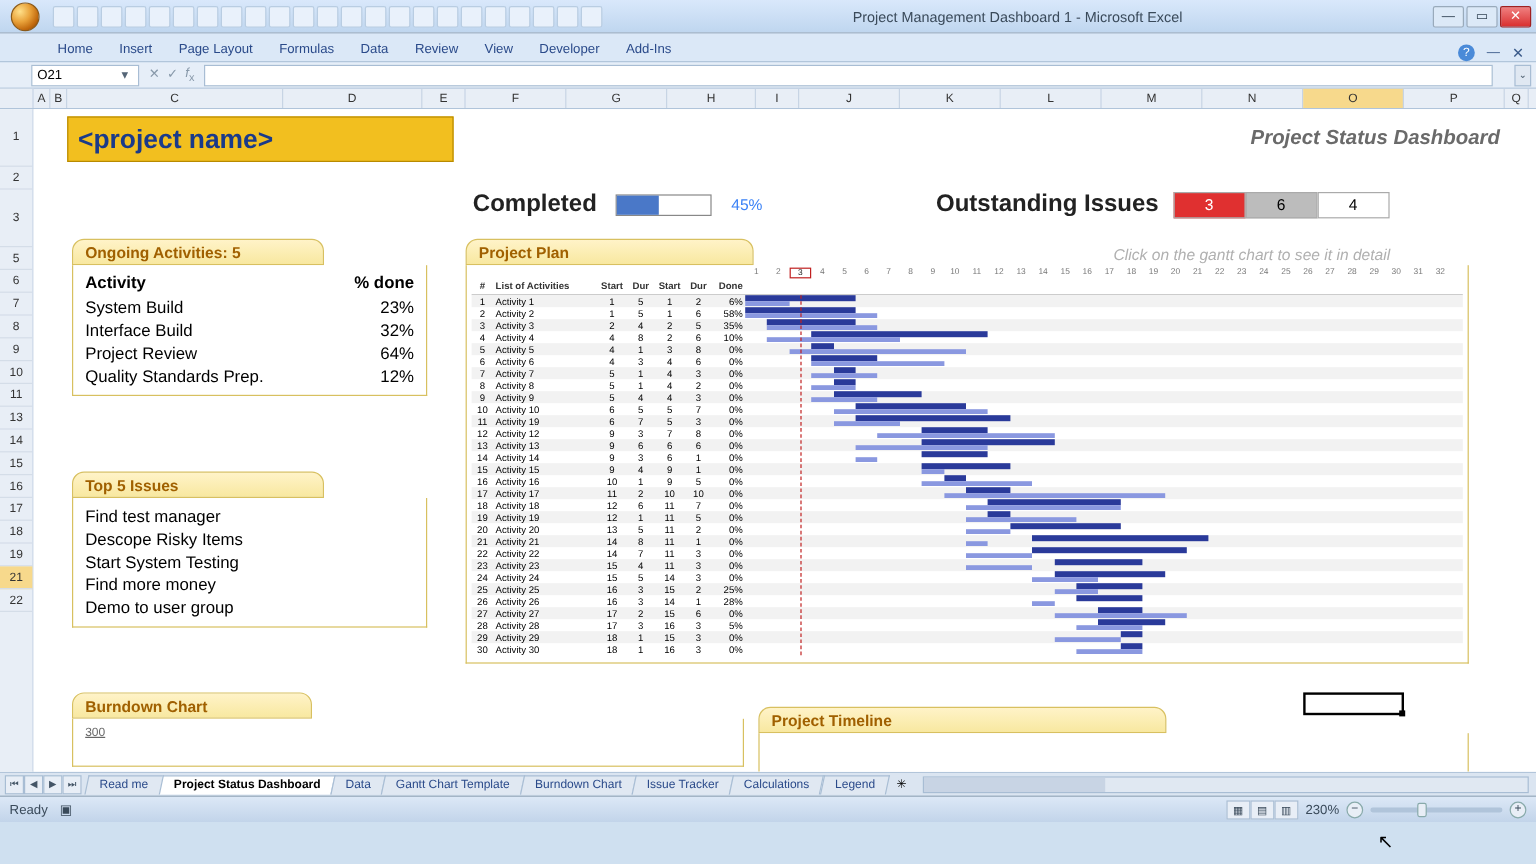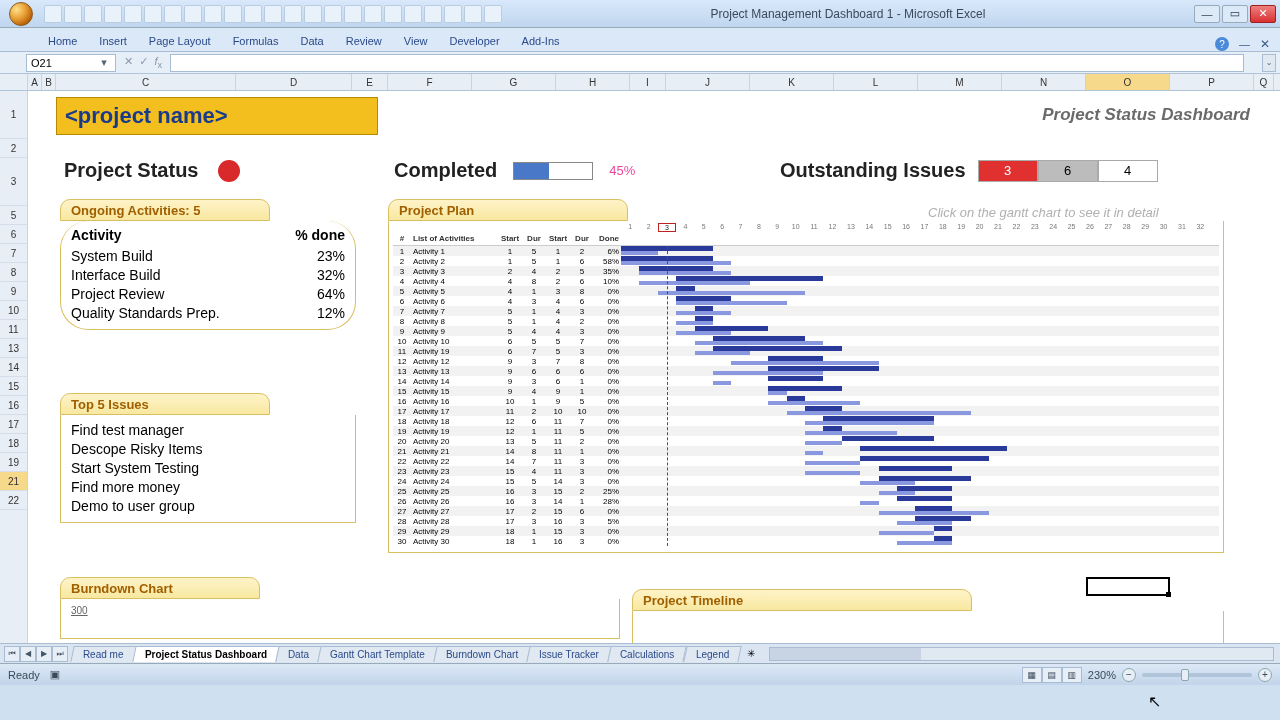--- a/index.html
+++ b/index.html
@@ -40,33 +40,33 @@
   .sheet { flex:1; position:relative; background:#fff; overflow:hidden; }
   
   .proj-name { position:absolute; left:28px; top:6px; width:322px; height:38px; background:#f2bf1f; border:1px solid #b88a00; display:flex; align-items:center; padding-left:8px; font-size:22px; font-weight:bold; color:#1a3a8a; }
   .dash-title { position:absolute; right:30px; top:14px; font-style:italic; font-weight:bold; font-size:17px; color:#6a6a6a; }
   .sect-hdr { font-size:20px; font-weight:bold; color:#222; }
   .status-row { position:absolute; left:36px; top:68px; display:flex; align-items:center; gap:20px; }
   .status-dot { width:22px; height:22px; border-radius:50%; background:#d82a2a; }
   .completed-row { position:absolute; left:366px; top:68px; display:flex; align-items:center; gap:16px; }
   .prog-bar { width:80px; height:18px; border:1px solid #888; background:#fff; position:relative; }
   .prog-fill { height:100%; background:#4a78c8; }
-  .prog-pct { color:#ec4899; font-size:13px; }
+  .prog-pct { color:#3b82f6; font-size:13px; }
   .issues-row { position:absolute; left:752px; top:68px; display:flex; align-items:center; gap:12px; }
   .issue-cells { display:flex; }
   .issue-cell { width:60px; height:22px; display:flex; align-items:center; justify-content:center; font-size:13px; border:1px solid #aaa; }
   .ic-red { background:#e03030; color:#fff; }
   .ic-gray { background:#bcbcbc; }
   .ic-white { background:#fff; }
   
   .tabhdr { height:22px; background:linear-gradient(#fff3c8,#f8e8a0); border:1px solid #d8c060; border-radius:10px 10px 0 0; display:flex; align-items:center; padding:0 10px; font-weight:bold; color:#a06000; font-size:13px; }
   .panel { border:1px solid #d8c060; border-top:none; background:#fff; }
   
   .ongoing { position:absolute; left:32px; top:108px; width:296px; }
-  .ongoing .panel { padding:6px 10px; font-size:14px;border-radius:28px; }
+  .ongoing .panel { padding:6px 10px; font-size:14px; }
   .act-head { display:flex; font-weight:bold; margin-bottom:4px; }
   .act-row { display:flex; line-height:19px; }
   .act-name { flex:1; }
   .act-pct { width:60px; text-align:right; }
   
   .topissues { position:absolute; left:32px; top:302px; width:296px; }
   .topissues .panel { padding:6px 10px; font-size:14px; }
   .iss-row { line-height:19px; }
   
   .gantt { position:absolute; left:360px; top:108px; width:836px; }
@@ -228,24 +228,20 @@
       <div class="rowh sel">21</div>
       <div class="rowh">22</div>
     </div>
   <div class="sheet">
 
     <div class="proj-name">
         <span>&lt;project name&gt;</span>
       </div>
     <div class="dash-title">Project Status Dashboard</div>
 
-    <div class="status-row">
-      <span class="sect-hdr">Project Status</span>
-      <div class="status-dot"></div>
-    </div>
 
     <div class="completed-row">
       <span class="sect-hdr">Completed</span>
       <div class="prog-bar">
           <div class="prog-fill" id="progfill" style="width: 45%;"></div>
         </div>
       <span class="prog-pct">45%</span>
     </div>
 
     <div class="issues-row">

